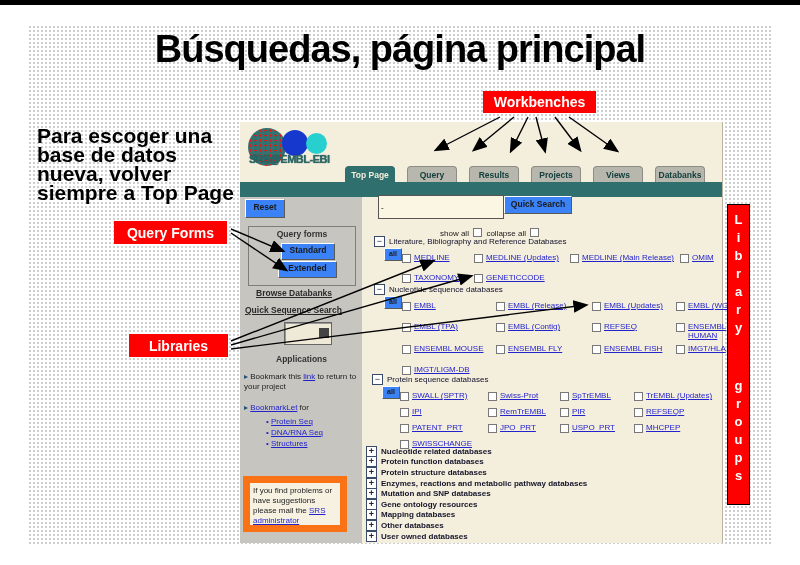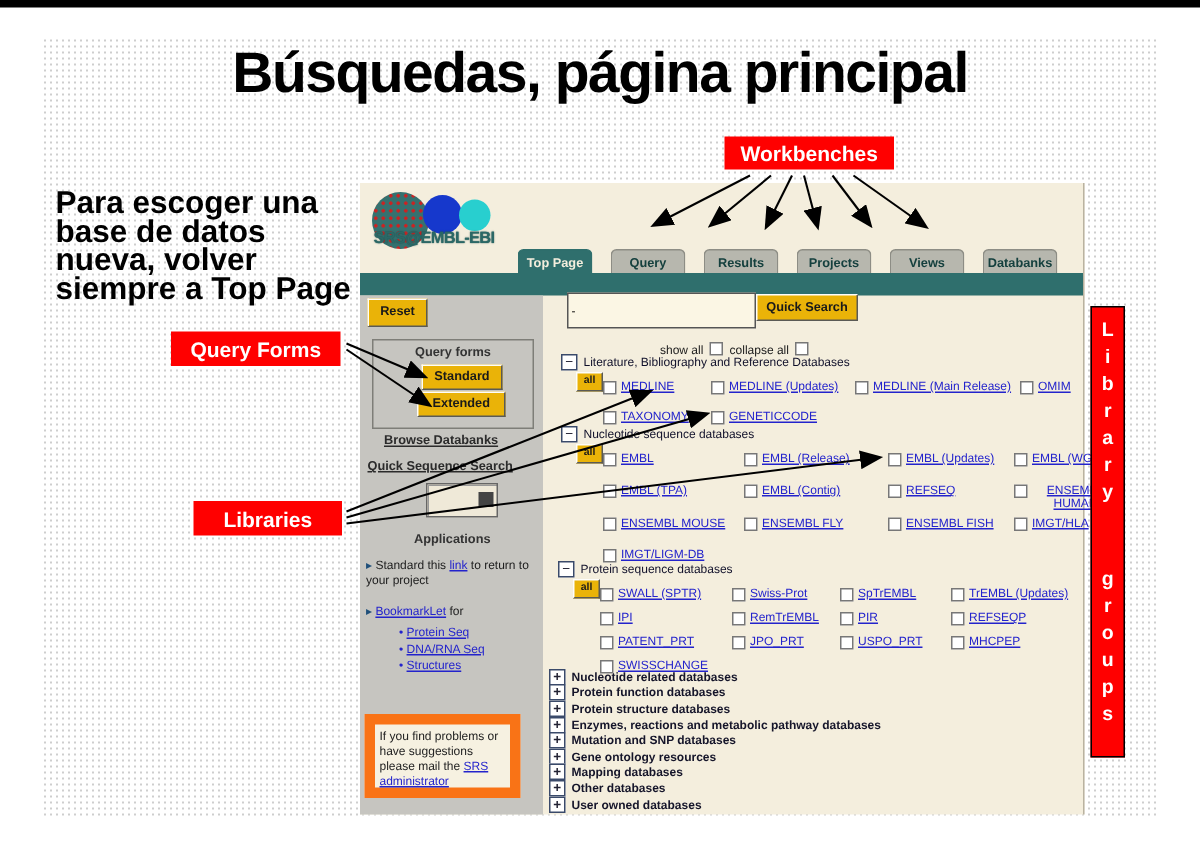--- a/index.html
+++ b/index.html
@@ -34,21 +34,21 @@
   .logo-text{position:absolute;left:9px;top:31px;font-size:11px;font-weight:bold;color:#2b6866;
       letter-spacing:-0.5px;text-shadow:0 0 1px #1d4d4b;}
   .tabrow{position:absolute;left:0;top:44px;width:482px;height:16px;display:flex;padding-left:105px;
       box-sizing:border-box;}
   .tab{width:50px;height:16px;margin-right:12px;font-size:8.5px;font-weight:bold;text-align:center;
       line-height:16px;border-radius:4px 4px 0 0;background:#b7b7ae;color:#15403e;
       border:1px solid #8d8d85;border-bottom:none;box-sizing:border-box;}
   .tab.active{background:#2f6f6d;color:#f4eedd;border-color:#2f6f6d;}
   .tealbar{position:absolute;left:0;top:60px;width:482px;height:15px;background:#2f6f6d;}
   .sidebar{position:absolute;left:0;top:75px;width:122px;height:346px;background:#c6c5c0;}
-  .btn3d{background:#eab308;border-top:1px solid #fdfdfb;border-left:1px solid #fdfdfb;
+  .btn3d{background:#3b82f6;border-top:1px solid #fdfdfb;border-left:1px solid #fdfdfb;
       border-right:1px solid #5a5a55;border-bottom:1px solid #5a5a55;color:#1a1a1a;
       font-size:8.5px;font-weight:bold;text-align:center;font-family:"Liberation Sans",sans-serif;}
   .reset-btn{position:absolute;left:5px;top:77px;width:38px;height:17px;line-height:15px;}
   .qsearch-input{position:absolute;left:138px;top:73px;width:120px;height:20px;background:#fbf6e4;
       border:1px solid #555;font-size:8px;padding:1px 2px;font-family:"Liberation Sans",sans-serif;}
   .qsearch-btn{position:absolute;left:264px;top:74px;width:66px;height:16px;line-height:14px;}
   .qf-panel{position:absolute;left:8px;top:104px;width:106px;height:58px;border:1px solid #7e7e78;}
   .qf-title{text-align:center;font-size:8.5px;font-weight:bold;color:#333;margin-top:2px;}
   .qf-btn{position:absolute;font-size:8.5px;}
   .qf-btn.b0{left:32px;top:16px;width:52px;height:15px;line-height:13px;}
@@ -81,21 +81,21 @@
   .allbtn{position:absolute;left:10px;top:12px;width:16px;height:11px;font-size:7px;line-height:9px;}
   .dbgrid{display:grid;margin-left:28px;margin-top:4px;}
   .sec0 .dbgrid{grid-template-columns:72px 96px 110px 56px;}
   .sec1 .dbgrid{grid-template-columns:94px 96px 84px 70px;}
   .sec2 .dbgrid{grid-template-columns:88px 72px 74px 100px;}
   .cell{display:flex;gap:3px;align-items:flex-start;padding:2px 0;}
   .sec0 .cell{min-height:16px;}
   .sec1 .cell{min-height:17px;}
   .sec2 .cell{min-height:12px;}
   .cell .cb{flex:0 0 auto;margin:1px 0 0 0;}
-  .dblink{color:#2323cc;text-decoration:underline;font-size:8px;line-height:9px;text-align:center;}
+  .dblink{color:#2323cc;text-decoration:underline;font-size:8px;line-height:9px;}
   .collapsed-list{position:absolute;left:126px;top:324px;width:352px;}
   .crow{display:flex;gap:4px;align-items:center;height:10.6px;font-size:8px;font-weight:bold;color:#15152a;}
   svg.arrows{position:absolute;left:0;top:0;pointer-events:none;z-index:30;}
   .redlabel{z-index:25;}
 </style>
 </head>
 <body>
 
 <div id="slide">
   <div class="topbar"></div>
@@ -136,21 +136,21 @@
     <div class="side-link" style="left:5px;top:183px;">Quick Sequence Search</div>
 
     <div class="seq-widget">
       <span class="knob"></span>
     </div>
 
     <div class="apps">Applications</div>
 
     <div class="bm" style="top:250px;">
       <span class="mark">▸</span>
-      <span>Standard this </span><a class="bluelink">link</a><span> to return to your project</span>
+      <span>Bookmark this </span><a class="bluelink">link</a><span> to return to your project</span>
     </div>
 
     <div class="bm" style="top:281px;">
       <span class="mark">▸</span>
       <a class="bluelink">BookmarkLet</a><span> for</span>
     </div>
 
     <div class="bullets">
         <span class="bl"><span style="color: rgb(35, 35, 204);">• </span><a class="bluelink">Protein Seq</a></span>
         <span class="bl"><span style="color: rgb(35, 35, 204);">• </span><a class="bluelink">DNA/RNA Seq</a></span>

